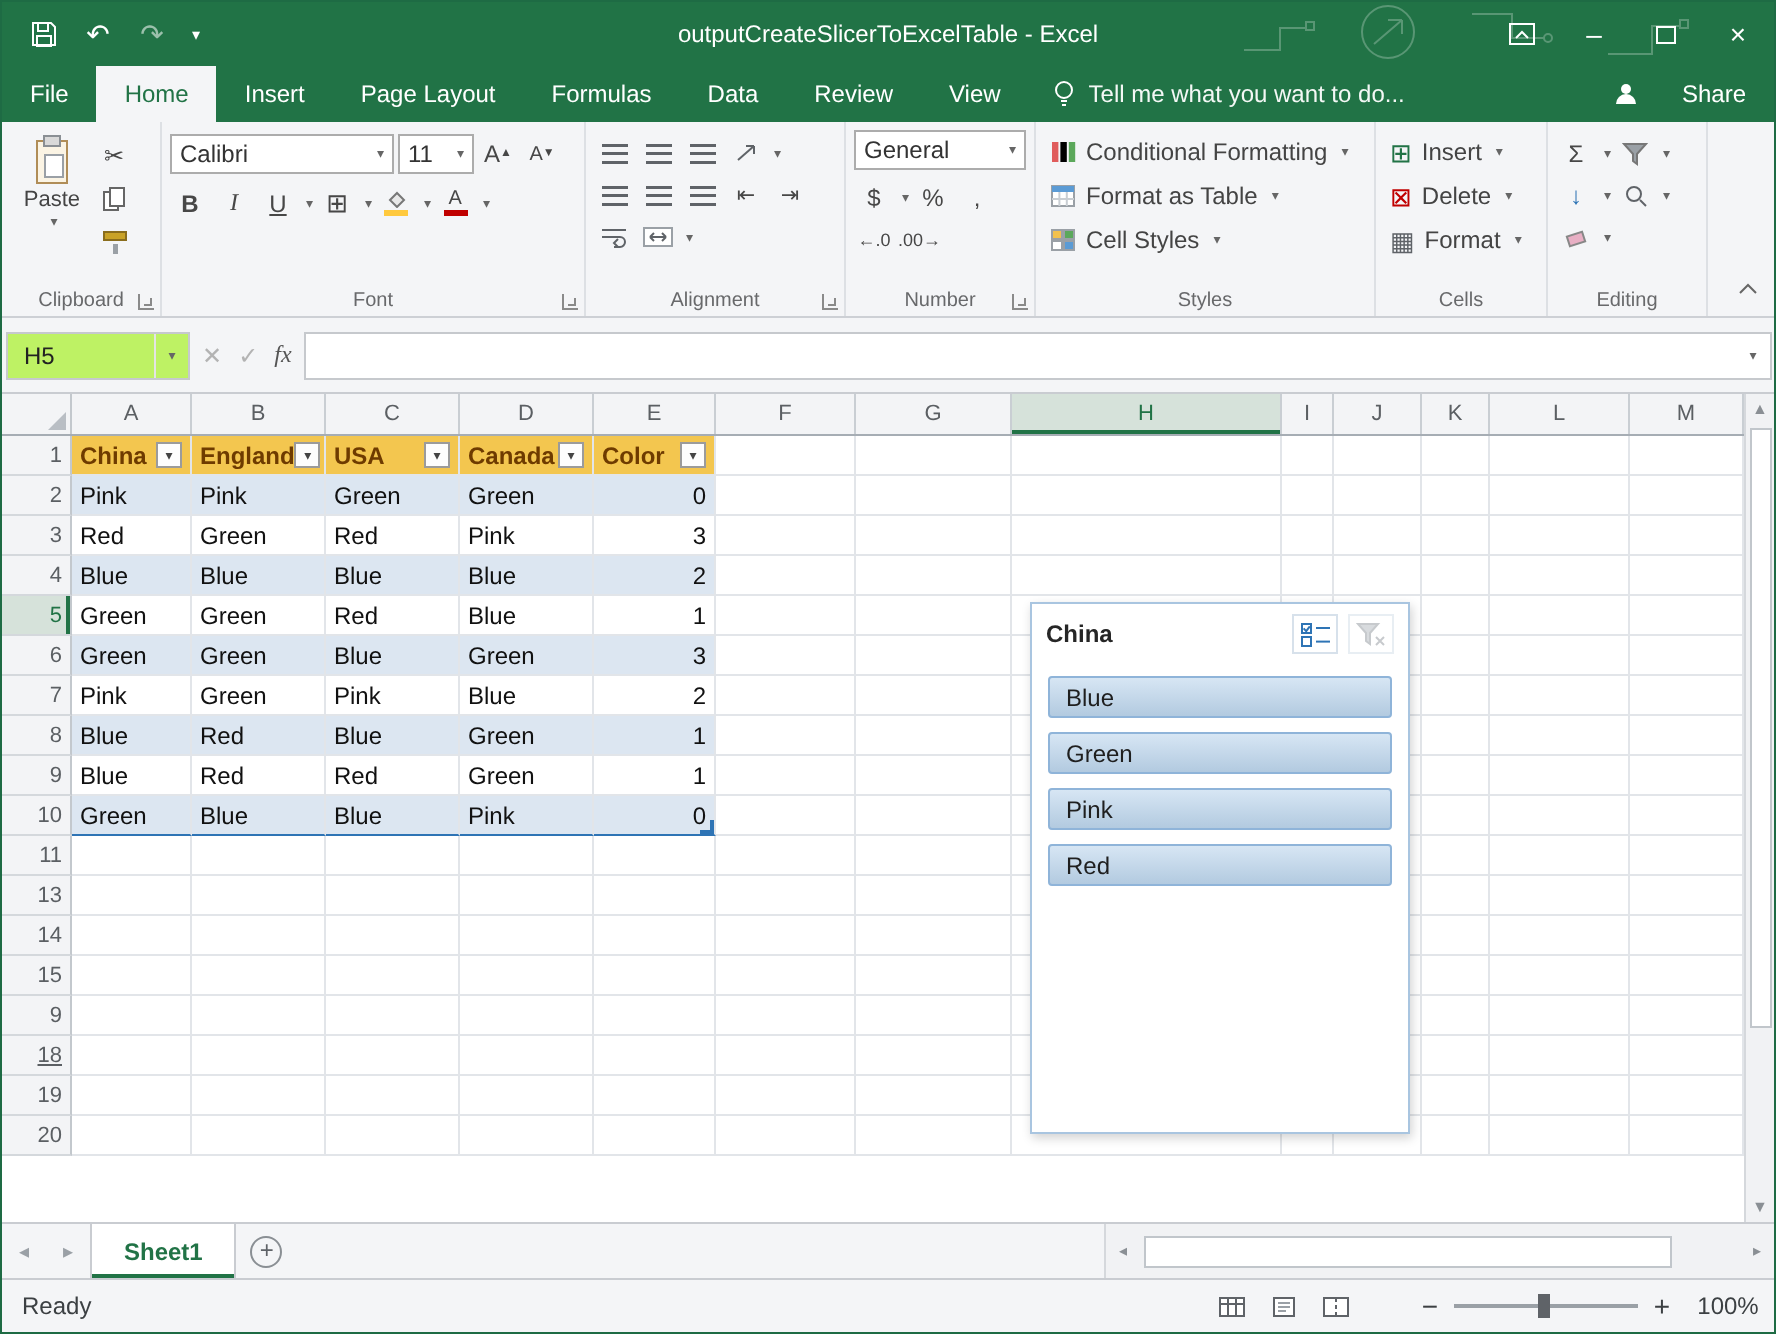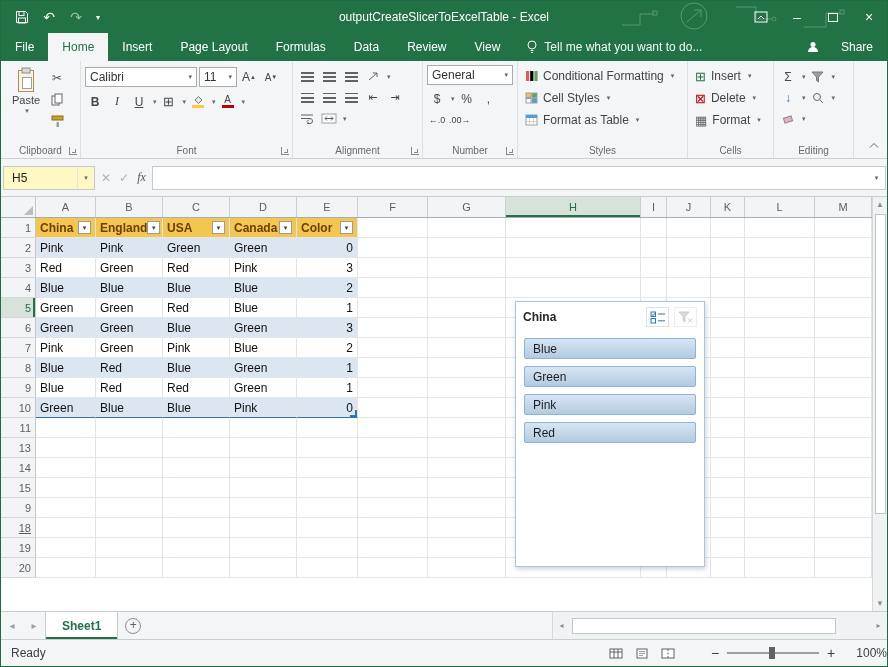--- a/index.html
+++ b/index.html
@@ -46,21 +46,21 @@
   .bold-b{font-weight:bold;}
   .ital-i{font-style:italic;font-family:"Liberation Serif",serif;}
   .undl-u{text-decoration:underline;}
   .cbar{width:12px;height:3px;display:block;margin-top:1px;}
   .stack{display:flex;flex-direction:column;align-items:center;line-height:1;}
   .srow{display:flex;align-items:center;gap:5px;font-size:12px;color:#444;height:22px;padding:0 3px;white-space:nowrap;}
   .collapse{position:absolute;right:8px;bottom:5px;color:#666;}
 
   
   .fbar{flex:0 0 38px;background:var(--ribbon-bg);display:flex;align-items:center;padding:0 1px 0 2px;border-bottom:1px solid #C9CCD1;}
-  .namebox{width:92px;height:24px;background:#fef9c3;border:1px solid #C6C9CD;display:flex;align-items:center;font-size:12px;color:#222;padding-left:8px;}
+  .namebox{width:92px;height:24px;background:#bef264;border:1px solid #C6C9CD;display:flex;align-items:center;font-size:12px;color:#222;padding-left:8px;}
   .nb-dd{margin-left:auto;width:17px;height:100%;display:flex;align-items:center;justify-content:center;font-size:7px;color:#666;border-left:1px solid #E4E4E4;}
   .fx-btns{display:flex;align-items:center;height:24px;padding:0 6px;gap:8px;}
   .fxb{font-size:12px;color:#B3B3B3;}
   .fxb.fx{color:#555;font-style:italic;font-family:"Liberation Serif",serif;}
   .finput{flex:1;height:24px;background:#fff;border:1px solid #C6C9CD;border-right:none;}
   .f-expand{width:18px;height:24px;background:#fff;border:1px solid #C6C9CD;border-left:none;display:flex;align-items:center;justify-content:center;font-size:7px;color:#666;}
 
   
   .grid{flex:1;position:relative;background:#fff;overflow:hidden;}
   .col-headers{display:flex;height:21px;background:#F3F4F6;border-bottom:1px solid #A6ADB4;width:871px;}
@@ -105,21 +105,21 @@
   .hthumb{height:16px;width:88%;margin-left:2px;background:#fff;border:1px solid #C1C6CB;}
 
   
   .statusbar{flex:0 0 27px;background:#F4F5F7;border-top:1px solid #C9CCD1;display:flex;align-items:center;font-size:12px;color:#3C4043;padding-left:10px;}
   .spacer{flex:1;}
   .vic{width:26px;height:20px;display:flex;align-items:center;justify-content:center;}
   .zbtn{width:20px;text-align:center;font-size:14px;color:#3C4043;}
   .zslider{width:92px;height:20px;position:relative;display:flex;align-items:center;margin:0 2px;}
   .ztrack{width:100%;height:2px;background:#9AA0A6;}
   .zthumb{position:absolute;left:42px;top:4px;width:6px;height:12px;background:#5F6368;}
-  .zoomval{width:46px;text-align:right;}
+  .zoomval{width:46px;text-align:center;}
 </style>
 </head>
 <body>
 
 <div class="window">
 
   <div class="titlebar">
     <svg class="circuit" width="250" height="32">
       <g stroke="#fff" fill="none">
         <path d="M6 24 h18 v-11 h13"></path>
@@ -348,35 +348,35 @@
         <svg width="13" height="12">
             <rect x="1" y="1" width="3.2" height="10" fill="#E05C5C"></rect>
             <rect x="5.2" y="1" width="3.2" height="10" fill="#F２C14E"></rect>
             <rect x="9.4" y="1" width="3.2" height="10" fill="#5BA85B"></rect>
           </svg>
         <span>Conditional Formatting</span>
         <span class="cv">▾</span>
       </div>
       <div class="srow">
         <svg width="13" height="12">
+            <rect x="1" y="1" width="11" height="10" fill="#fff" stroke="#9AA0A6"></rect>
+            <rect x="1" y="1" width="11" height="3" fill="#5B9BD5"></rect>
+            <path d="M1 7.5 h11 M4.7 4 v7 M8.4 4 v7" stroke="#C9CED3" fill="none"></path>
+          </svg>
+        <span>Format as Table</span>
+        <span class="cv">▾</span>
+      </div>
+      <div class="srow">
+        <svg width="13" height="12">
             <rect x="1" y="1" width="5" height="4.5" fill="#F2C14E" stroke="#9AA0A6"></rect>
             <rect x="7" y="1" width="5" height="4.5" fill="#5BA85B" stroke="#9AA0A6"></rect>
             <rect x="1" y="6.5" width="5" height="4.5" fill="#fff" stroke="#9AA0A6"></rect>
             <rect x="7" y="6.5" width="5" height="4.5" fill="#5B9BD5" stroke="#9AA0A6"></rect>
           </svg>
         <span>Cell Styles</span>
-        <span class="cv">▾</span>
-      </div>
-      <div class="srow">
-        <svg width="13" height="12">
-            <rect x="1" y="1" width="11" height="10" fill="#fff" stroke="#9AA0A6"></rect>
-            <rect x="1" y="1" width="11" height="3" fill="#5B9BD5"></rect>
-            <path d="M1 7.5 h11 M4.7 4 v7 M8.4 4 v7" stroke="#C9CED3" fill="none"></path>
-          </svg>
-        <span>Format as Table</span>
         <span class="cv">▾</span>
       </div>
       <div class="g-label">Styles</div>
     </div>
 
     <div class="group" style="width:86px">
       <div class="srow">
         <span style="color:#217346;font-size:13px">⊞</span>
         <span>Insert</span>
         <span class="cv">▾</span>

